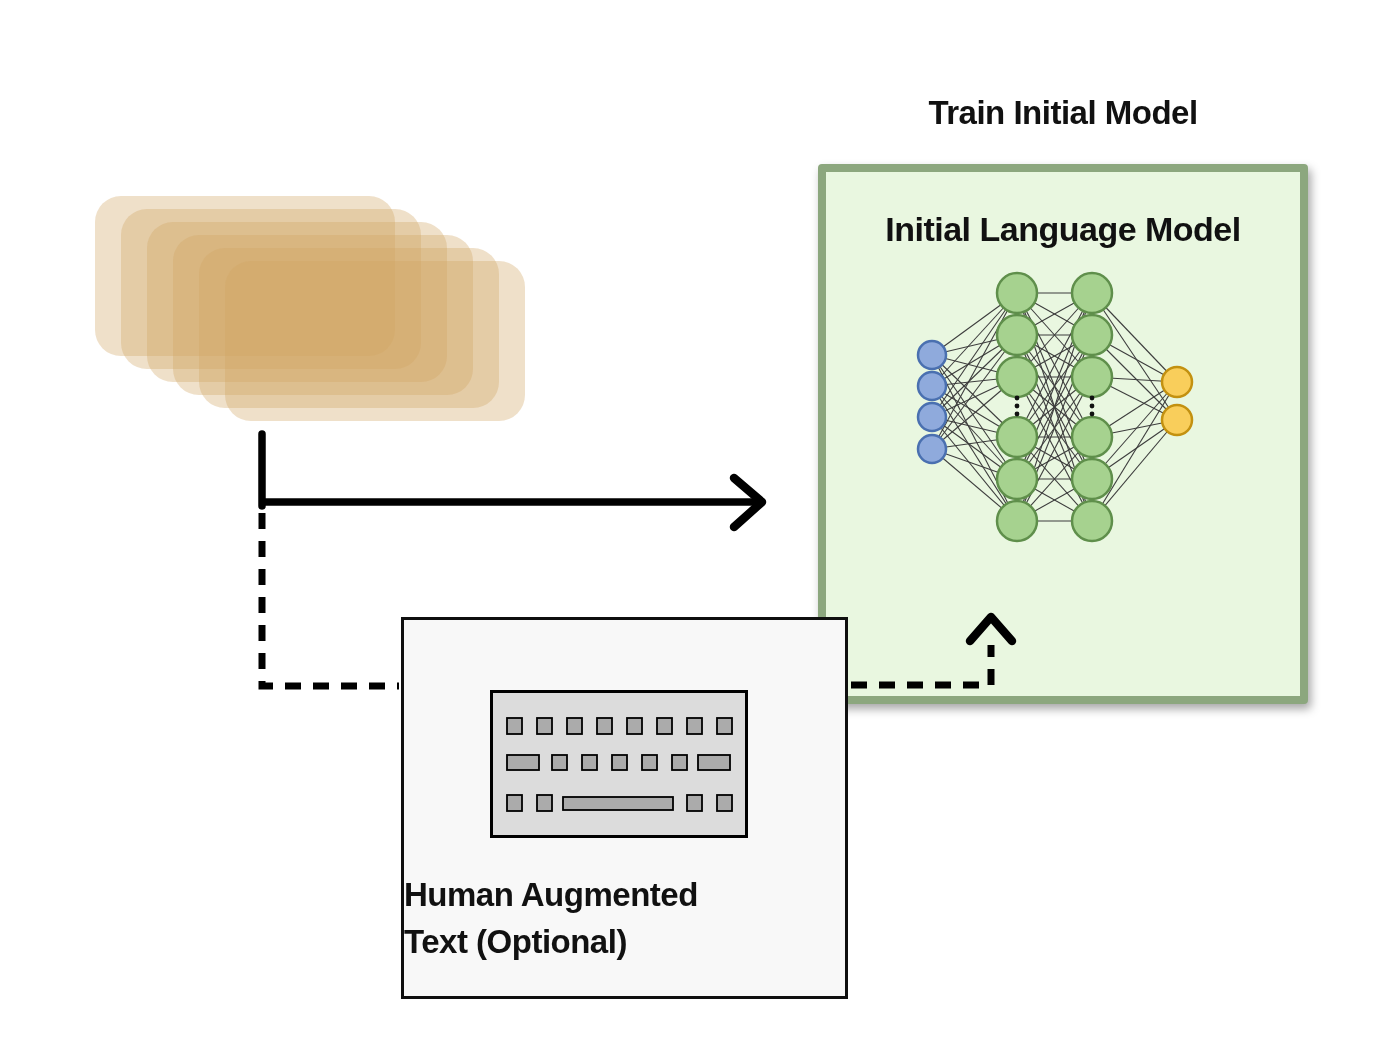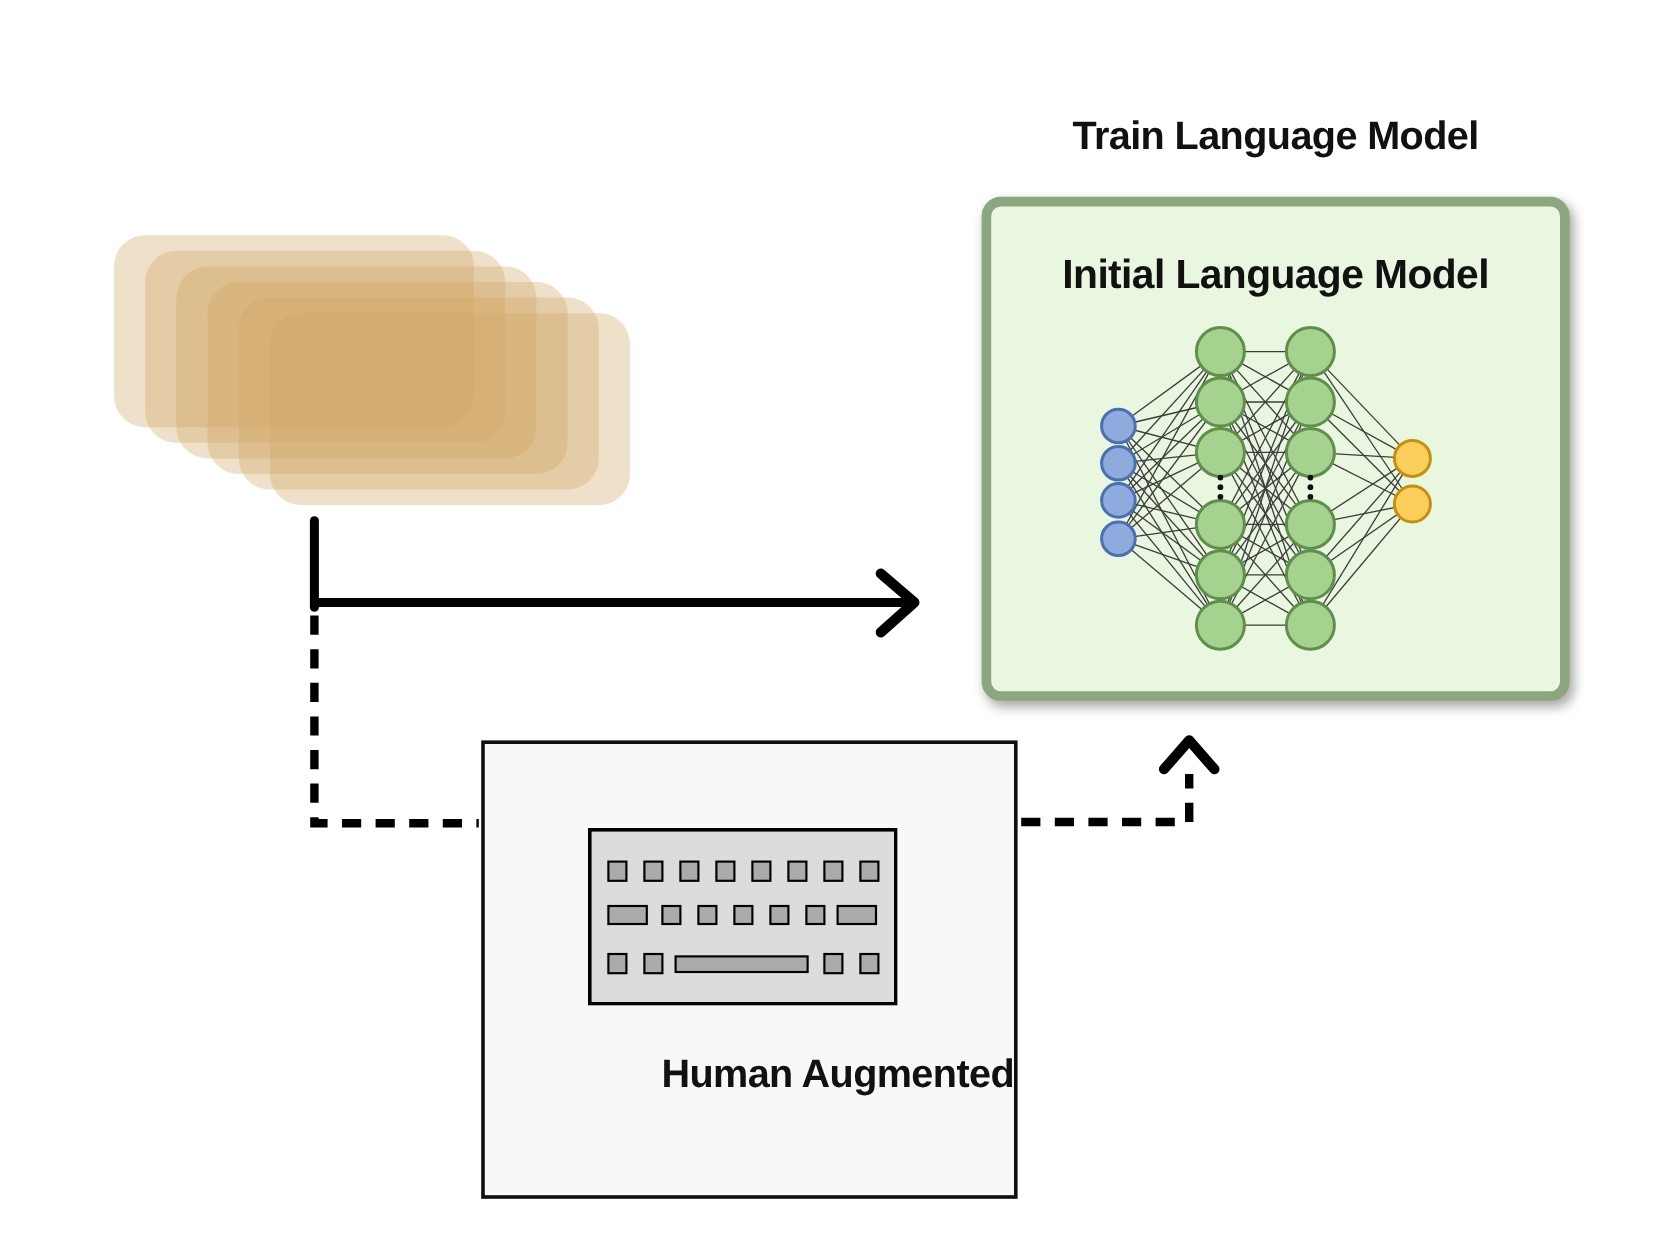--- a/index.html
+++ b/index.html
@@ -20,64 +20,64 @@
     white-space:nowrap;
   }
   
   .dataset-stack{position:absolute;left:95px;top:196px;width:430px;height:225px;}
   .dataset-card{
     position:absolute;width:300px;height:160px;border-radius:26px;
   }
   
   .train-heading{left:818px;top:94px;width:490px;text-align:center;}
   .model-box{
-    position:absolute;left:818px;top:164px;width:490px;height:420px;
+    position:absolute;left:818px;top:164px;width:490px;height:540px;
     box-sizing:border-box;
     border:8px solid #8CA77E;
-    border-radius:16px;
+    border-radius:4px;
     background:#E9F7E0;
     box-shadow:3px 5px 10px rgba(0,0,0,0.35);
   }
   .model-box-title{
     position:absolute;top:38px;left:0;width:100%;
     text-align:center;font-weight:700;font-size:34px;letter-spacing:-0.5px;
     white-space:nowrap;
   }
   .network-svg{position:absolute;left:0;top:0;width:474px;height:400px;}
   
   .human-box{
     position:absolute;left:401px;top:617px;width:447px;height:382px;
     box-sizing:border-box;
     border:3px solid #0F0F0F;
     background:#F8F8F8;
   }
   .keyboard-svg{position:absolute;left:86px;top:70px;}
   .human-label{
     position:absolute;top:252px;left:0;width:100%;
-    text-align:right;font-weight:700;font-size:33px;line-height:1.42;
+    text-align:left;font-weight:700;font-size:33px;line-height:1.42;
     letter-spacing:-0.5px;
   }
   .arrow-layer{position:absolute;left:0;top:0;pointer-events:none;}
 </style>
 </head>
 <body>
 
 <div class="canvas">
 
 
   <div class="dataset-stack" id="dataset-stack">
       <div class="dataset-card" style="left: 0px; top: 0px; background: rgba(210, 167, 101, 0.35);"></div>
       <div class="dataset-card" style="left: 26px; top: 13px; background: rgba(210, 167, 101, 0.35);"></div>
       <div class="dataset-card" style="left: 52px; top: 26px; background: rgba(210, 167, 101, 0.35);"></div>
       <div class="dataset-card" style="left: 78px; top: 39px; background: rgba(210, 167, 101, 0.35);"></div>
       <div class="dataset-card" style="left: 104px; top: 52px; background: rgba(210, 167, 101, 0.35);"></div>
       <div class="dataset-card" style="left: 130px; top: 65px; background: rgba(210, 167, 101, 0.35);"></div>
     </div>
 
-  <div class="heading train-heading">Train Language Model</div>
+  <div class="heading train-heading">Train Initial Model</div>
 
   <div class="model-box" id="model-box" style="background: rgb(233, 247, 224); border-color: rgb(140, 167, 126);">
     <div class="model-box-title">Initial Language Model</div>
     <svg class="network-svg" id="network-svg" viewBox="0 0 474 400">
         <line x1="106" y1="183" x2="191" y2="121" stroke="#3d3d3d" stroke-width="1.1"></line>
         <line x1="106" y1="183" x2="191" y2="163" stroke="#3d3d3d" stroke-width="1.1"></line>
         <line x1="106" y1="183" x2="191" y2="205" stroke="#3d3d3d" stroke-width="1.1"></line>
         <line x1="106" y1="183" x2="191" y2="265" stroke="#3d3d3d" stroke-width="1.1"></line>
         <line x1="106" y1="183" x2="191" y2="307" stroke="#3d3d3d" stroke-width="1.1"></line>
         <line x1="106" y1="183" x2="191" y2="349" stroke="#3d3d3d" stroke-width="1.1"></line>
@@ -198,20 +198,21 @@
 
         <rect x="17" y="105" width="15" height="16"></rect>
           <rect x="47" y="105" width="15" height="16"></rect>
         <rect x="73" y="107" width="110" height="13"></rect>
         <rect x="197" y="105" width="15" height="16"></rect>
           <rect x="227" y="105" width="15" height="16"></rect>
       </g>
     </svg>
     <div class="human-label">
       <div>Human Augmented</div>
+      <div>Text (Optional)</div>
     </div>
   </div>
 
   <svg class="arrow-layer" id="arrow-layer" width="1400" height="1046" viewBox="0 0 1400 1046">
     <path d="M262 434 L262 506" fill="none" stroke-width="7.5" stroke-linecap="round" stroke="#000000"></path>
     <path d="M259 502 L757 502" fill="none" stroke-width="7.5" stroke="#000000"></path>
     <path d="M734 478 L762 502 L734 527" fill="none" stroke-width="8.5" stroke-linecap="round" stroke-linejoin="round" stroke="#000000"></path>
     <path d="M262 513 L262 686 L399 686" fill="none" stroke-width="7" stroke-dasharray="16 12" stroke="#000000"></path>
     <path d="M851 685 L991 685 L991 645" fill="none" stroke-width="7" stroke-dasharray="16 12" stroke="#000000"></path>
     <path d="M970 641 L991 617 L1012 641" fill="none" stroke-width="8.5" stroke-linecap="round" stroke-linejoin="round" stroke="#000000"></path>

